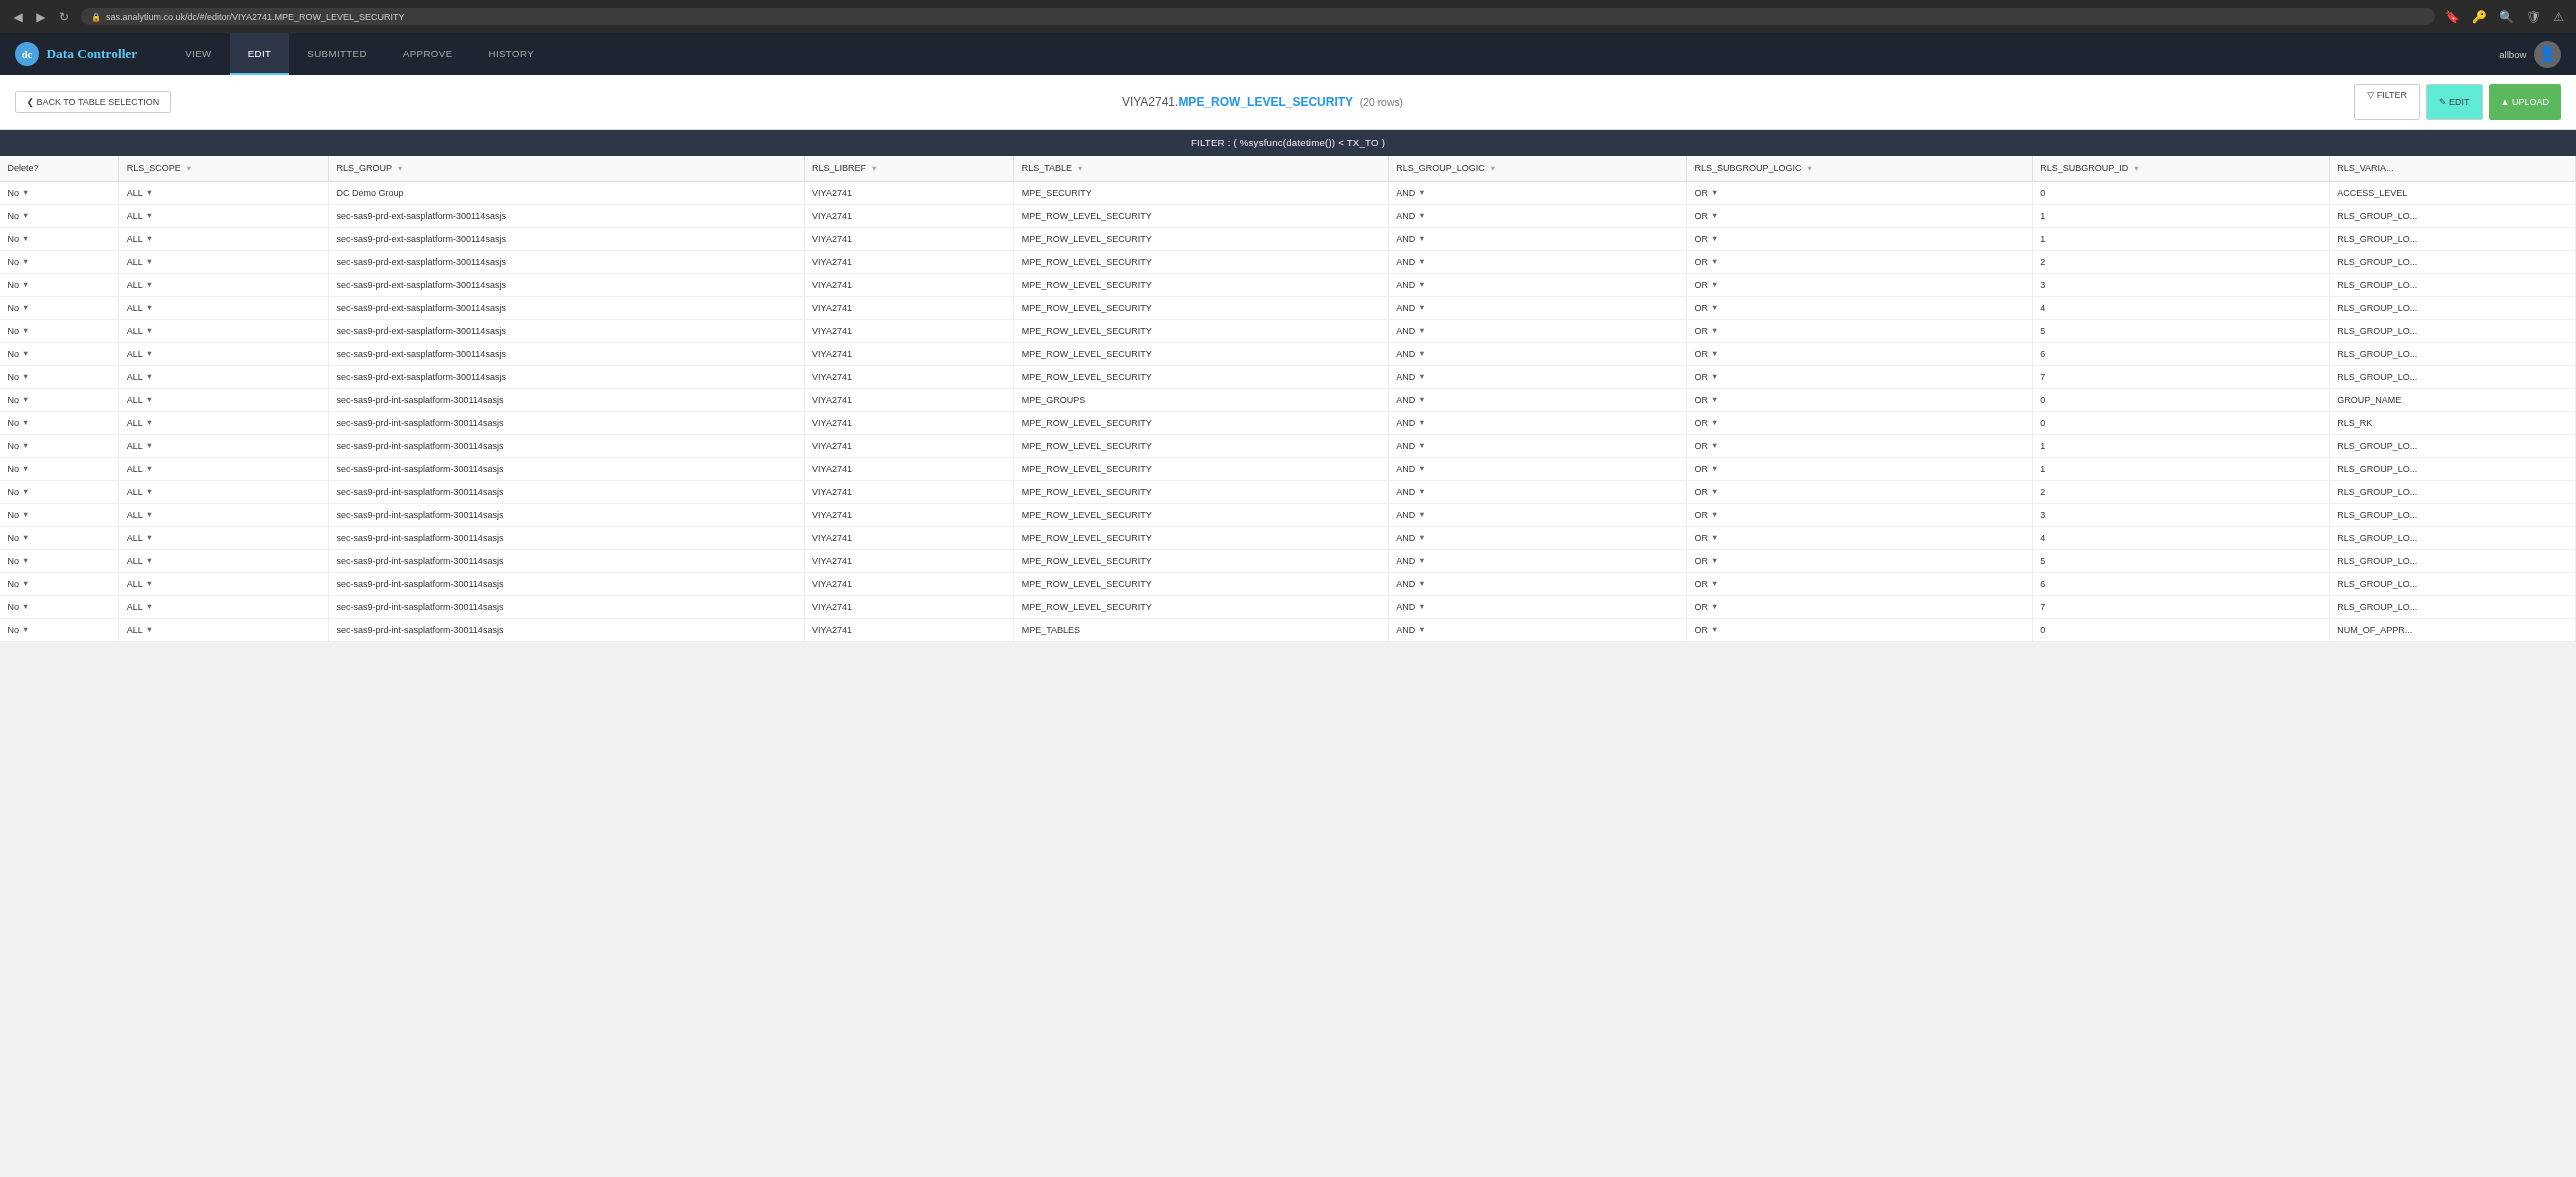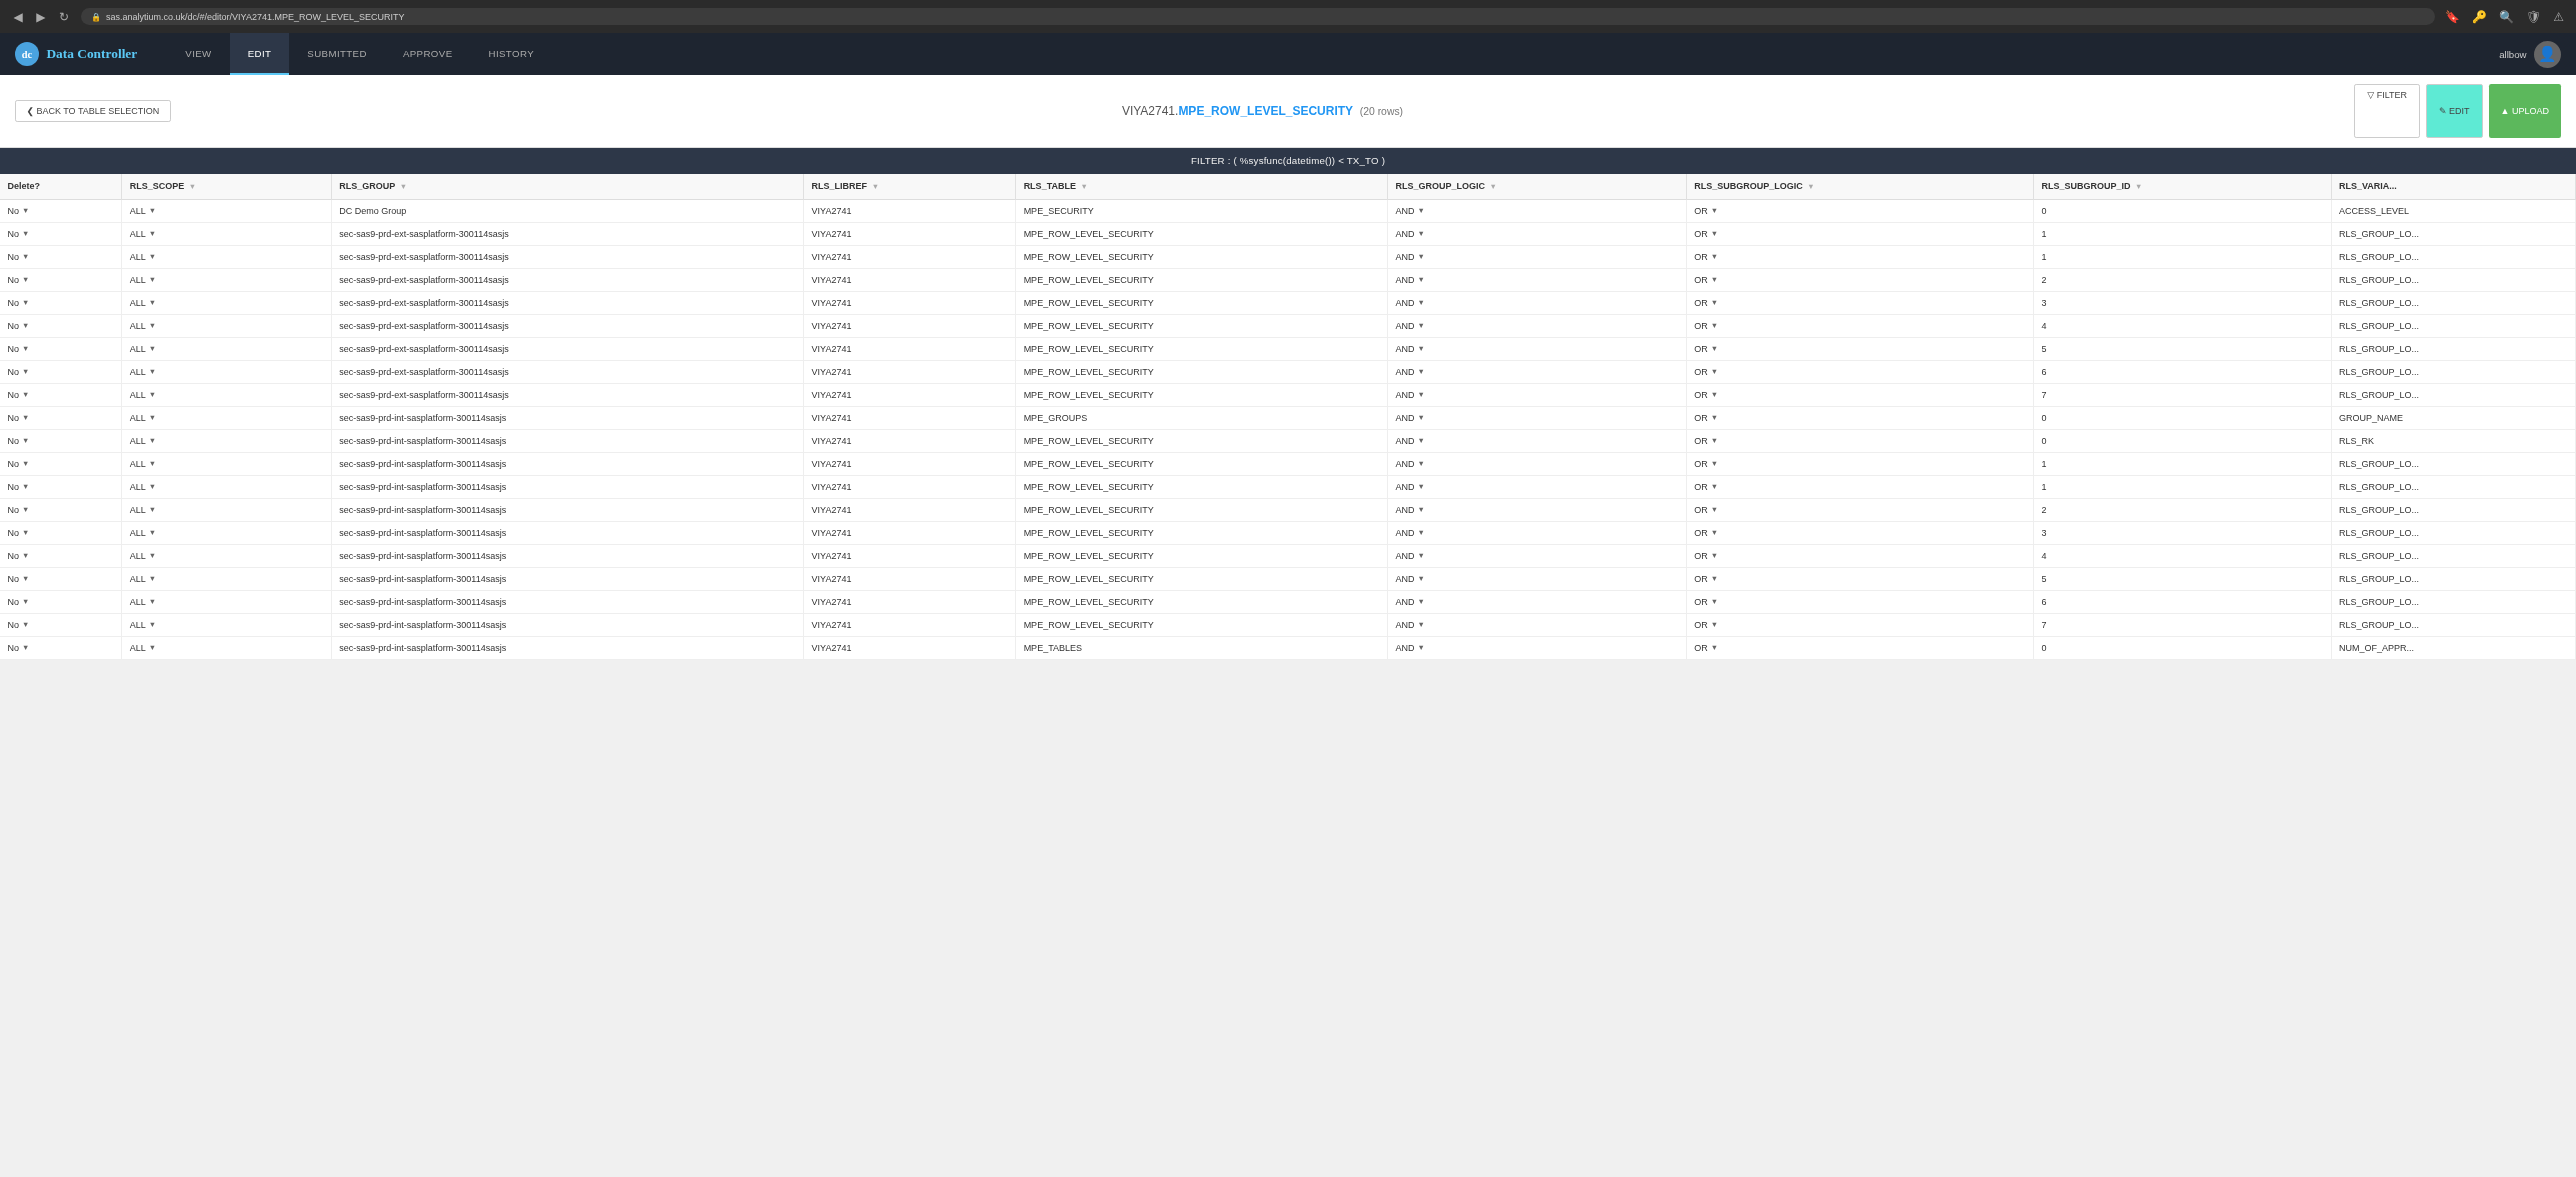--- a/index.html
+++ b/index.html
@@ -119,21 +119,21 @@
       padding: 5.2px 12px;
       border-radius: 2.2px;
       cursor: pointer;
       font-size: 9px;
       color: #444;
       display: flex; align-items: center; gap: 3.7px;
     }
     .btn-upload {
       border: none;
       background: #5cb85c;
-      padding: 22px 12px;
+      padding: 13px 12px;
       border-radius: 2.2px;
       cursor: pointer;
       font-size: 9px;
       color: #fff;
       display: flex; align-items: center; gap: 3.7px;
     }
 
     
     .filter-bar {
       background: #2d3748;
@@ -155,21 +155,21 @@
       min-width: 1039px;
     }
     thead tr {
       background: #f8f8f8;
       border-bottom: 1.5px solid #ddd;
     }
     th {
       padding: 7.4px 7.4px;
       text-align: left;
       font-size: 9px;
-      font-weight: 700;
+      font-weight: 400;
       color: #333;
       white-space: nowrap;
       border-right: 0.7px solid #e0e0e0;
     }
     th .col-header { display: flex; align-items: center; gap: 4.5px; }
     th .sort-icon { color: #aaa; font-size: 7.4px; cursor: pointer; }
     td {
       padding: 6px 7.4px;
       border-bottom: 0.7px solid #eee;
       border-right: 0.7px solid #eee;

